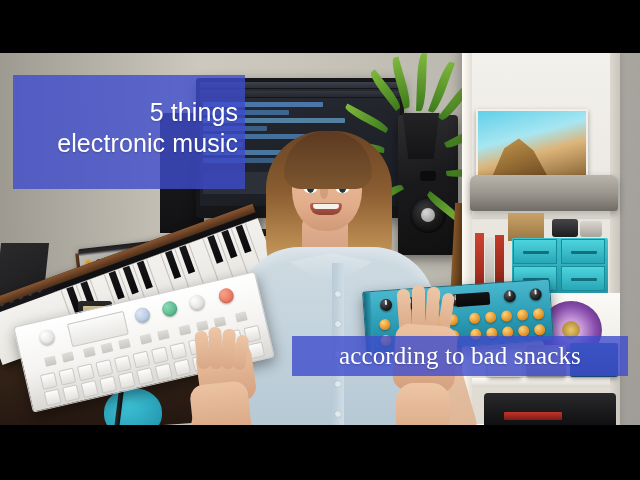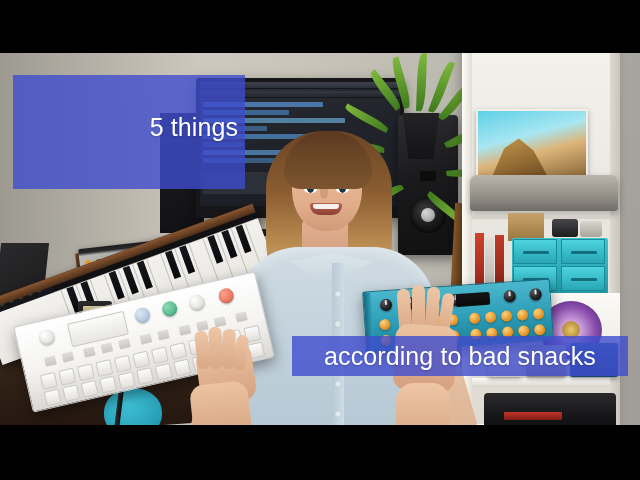--- a/index.html
+++ b/index.html
@@ -433,21 +433,21 @@
     display:flex; flex-direction:column; justify-content:center;
     align-items:flex-end; padding:0 7px 8px 0;
   }
   #ov-title .line {
     font-size:25px; line-height:1.26; font-weight:400;
     letter-spacing:.1px; white-space:nowrap;
     text-shadow:0 1px 2px rgba(0,0,0,.2);
   }
   #ov-credit {
     left:292px; top:336px; width:336px; height:40px;
-    display:flex; align-items:center; justify-content:center;
+    display:flex; align-items:center; justify-content:center;font-family:Liberation Serif, serif;
   }
   #ov-credit .line {
     font-size:25px; font-weight:400; letter-spacing:.1px; white-space:nowrap;
     text-shadow:0 1px 2px rgba(0,0,0,.2);
   }
 </style>
 </head>
 <body>
 
 <div id="stage">
@@ -751,19 +751,20 @@
       <div class="finger" style="left:396px;top:330px;width:54px;height:56px;border-radius:18px"></div>
     </div>
 
   </div>
 
   <div class="bar top"></div>
   <div class="bar bottom"></div>
 
   <div class="ov" id="ov-title">
     <div class="line">5 things</div>
+    <div class="line">electronic music</div>
   </div>
 
   <div class="ov" id="ov-credit">
     <div class="line">according to bad snacks</div>
   </div>
 
 </div>
 
 </body></html>

